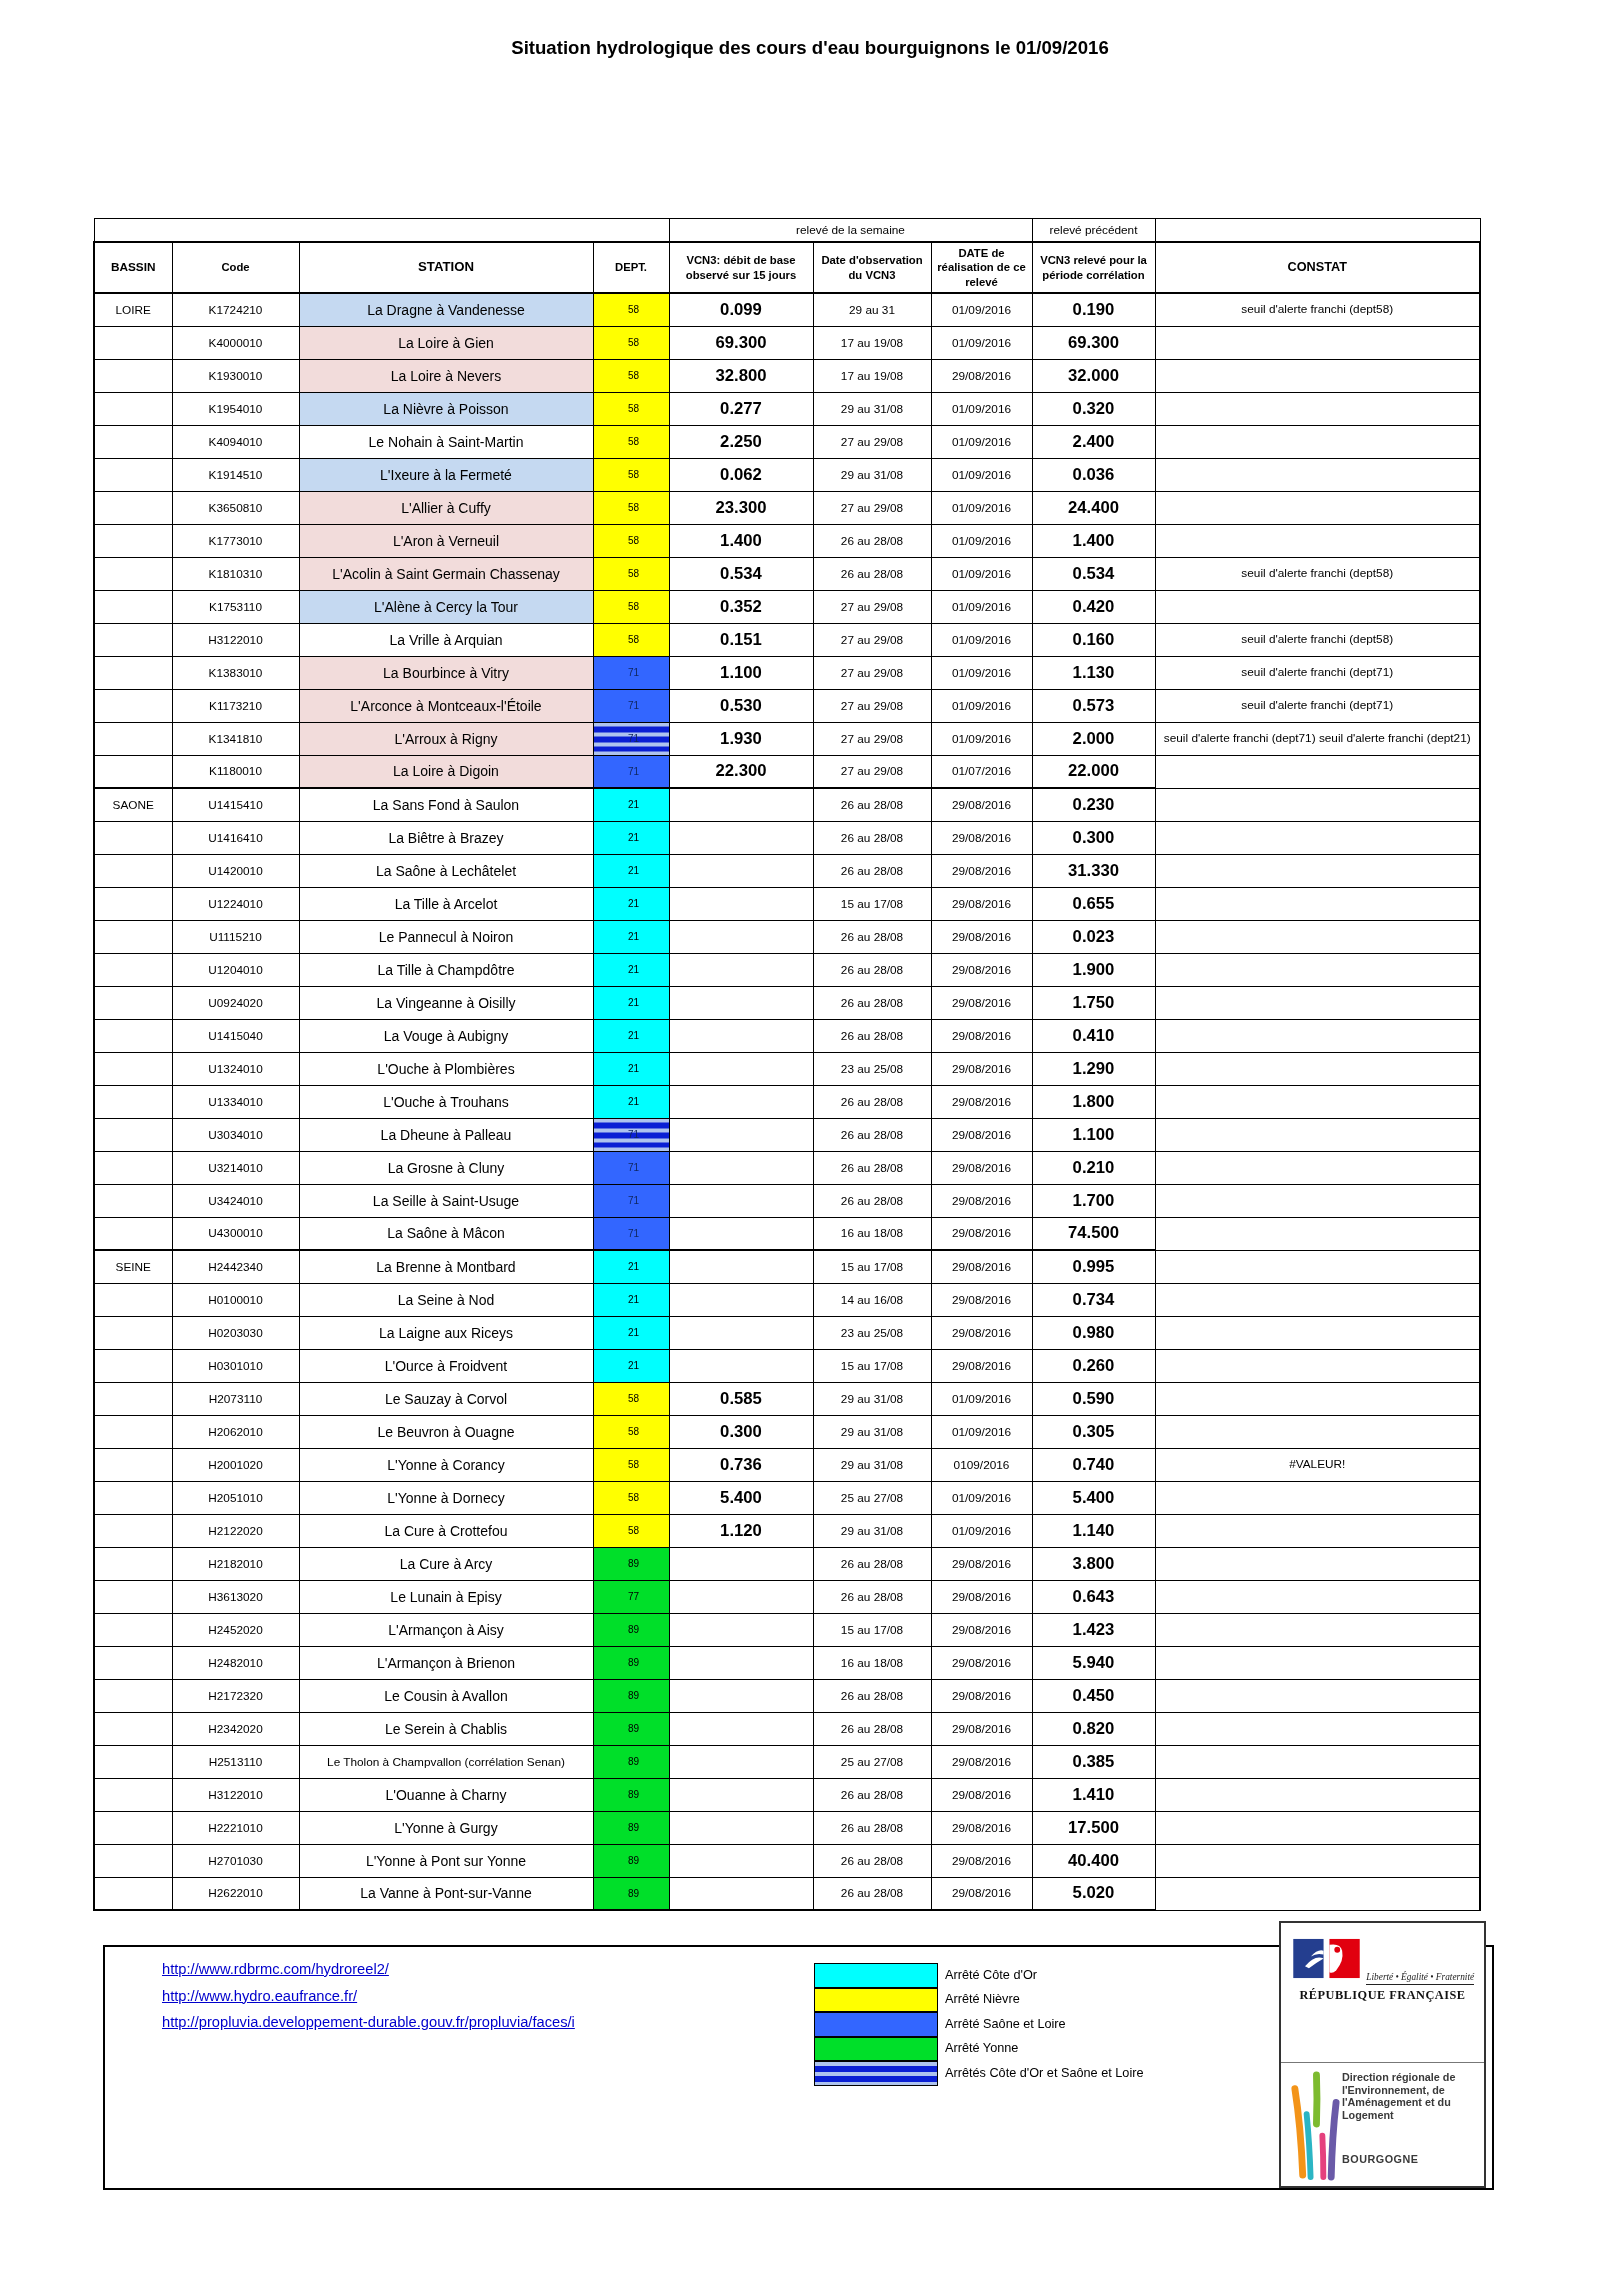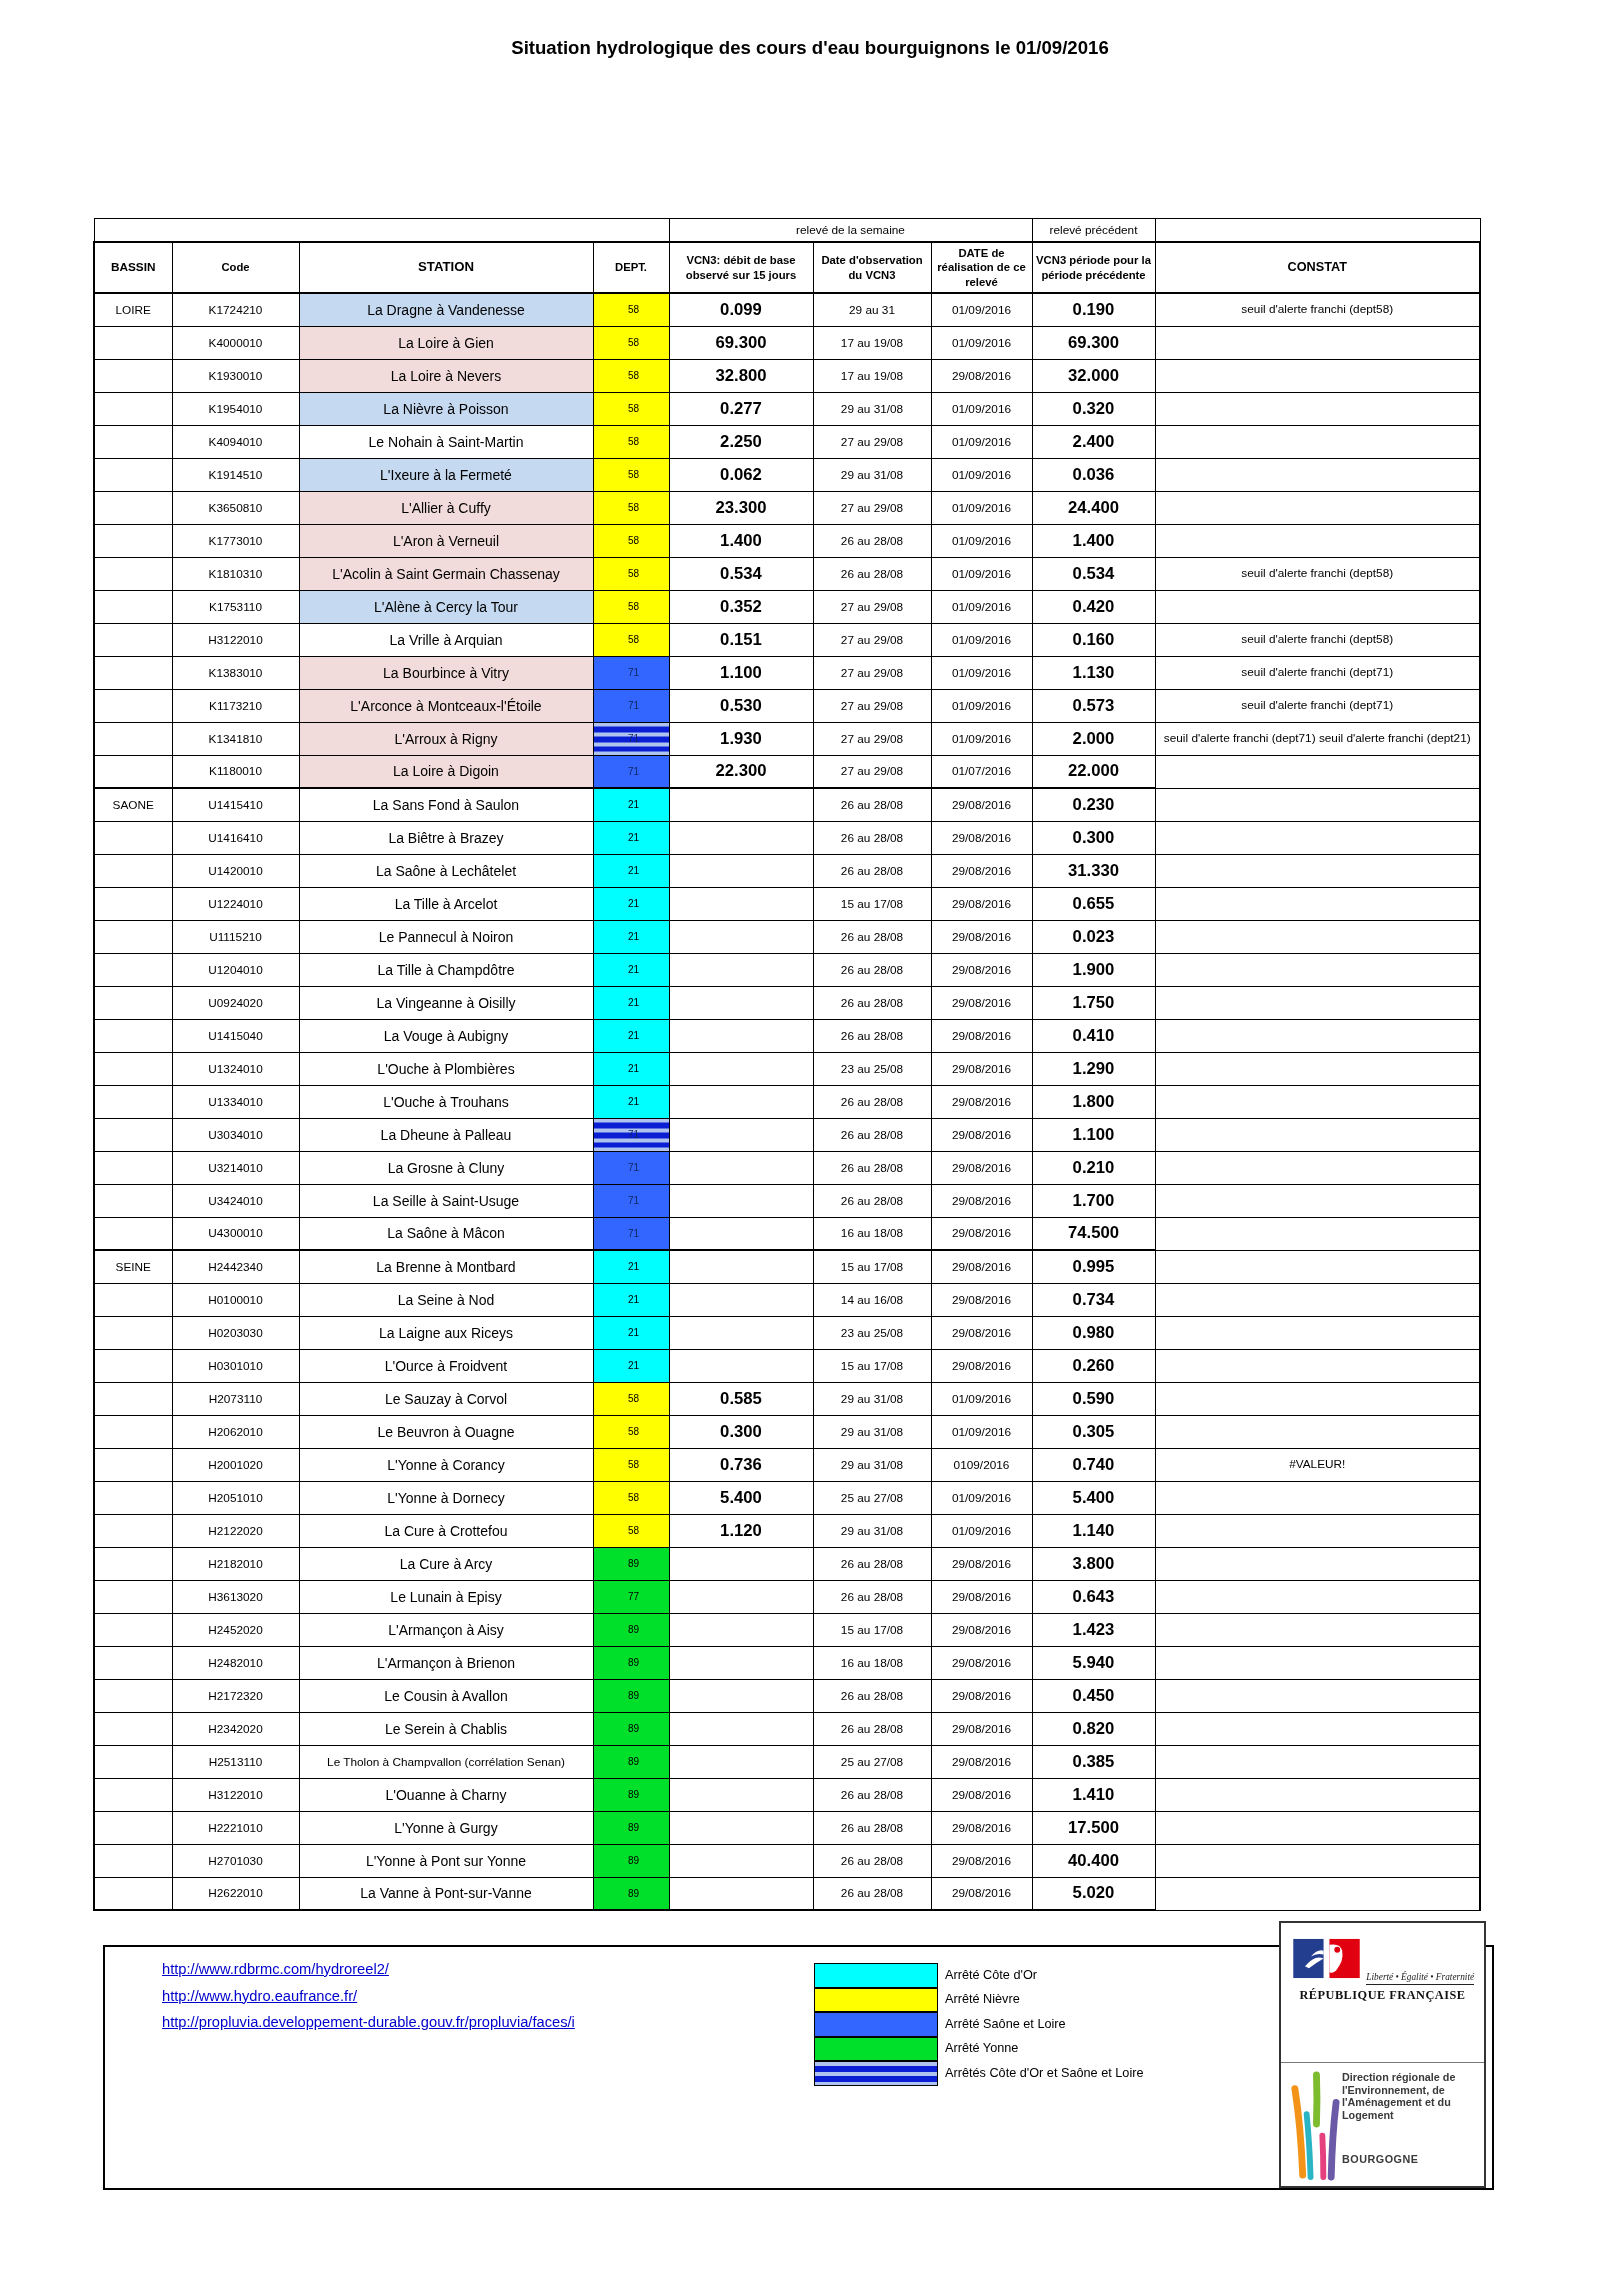--- a/index.html
+++ b/index.html
@@ -111,21 +111,21 @@
         <td class="g-constat-top"></td>
       </tr>
       <tr class="headrow">
         <th class="c0">BASSIN</th>
         <th class="c1">Code</th>
         <th class="c2">STATION</th>
         <th class="c3">DEPT.</th>
         <th class="c4">VCN3: débit de base observé sur 15 jours</th>
         <th class="c5">Date d'observation du VCN3</th>
         <th class="c6">DATE de réalisation de ce relevé</th>
-        <th class="c7">VCN3 période pour la période précédente</th>
+        <th class="c7">VCN3 relevé pour la période corrélation</th>
         <th class="c8">CONSTAT</th>
       </tr>
     </thead>
     <tbody id="hydro-body">
         <tr class="sec">
           <td class="c0">LOIRE</td>
           <td class="c1">K1724210</td>
           <td class="c2 st-blue">La Dragne à Vandenesse</td>
           <td class="c3 dp-yellow">58</td>
           <td class="c4">0.099</td>

